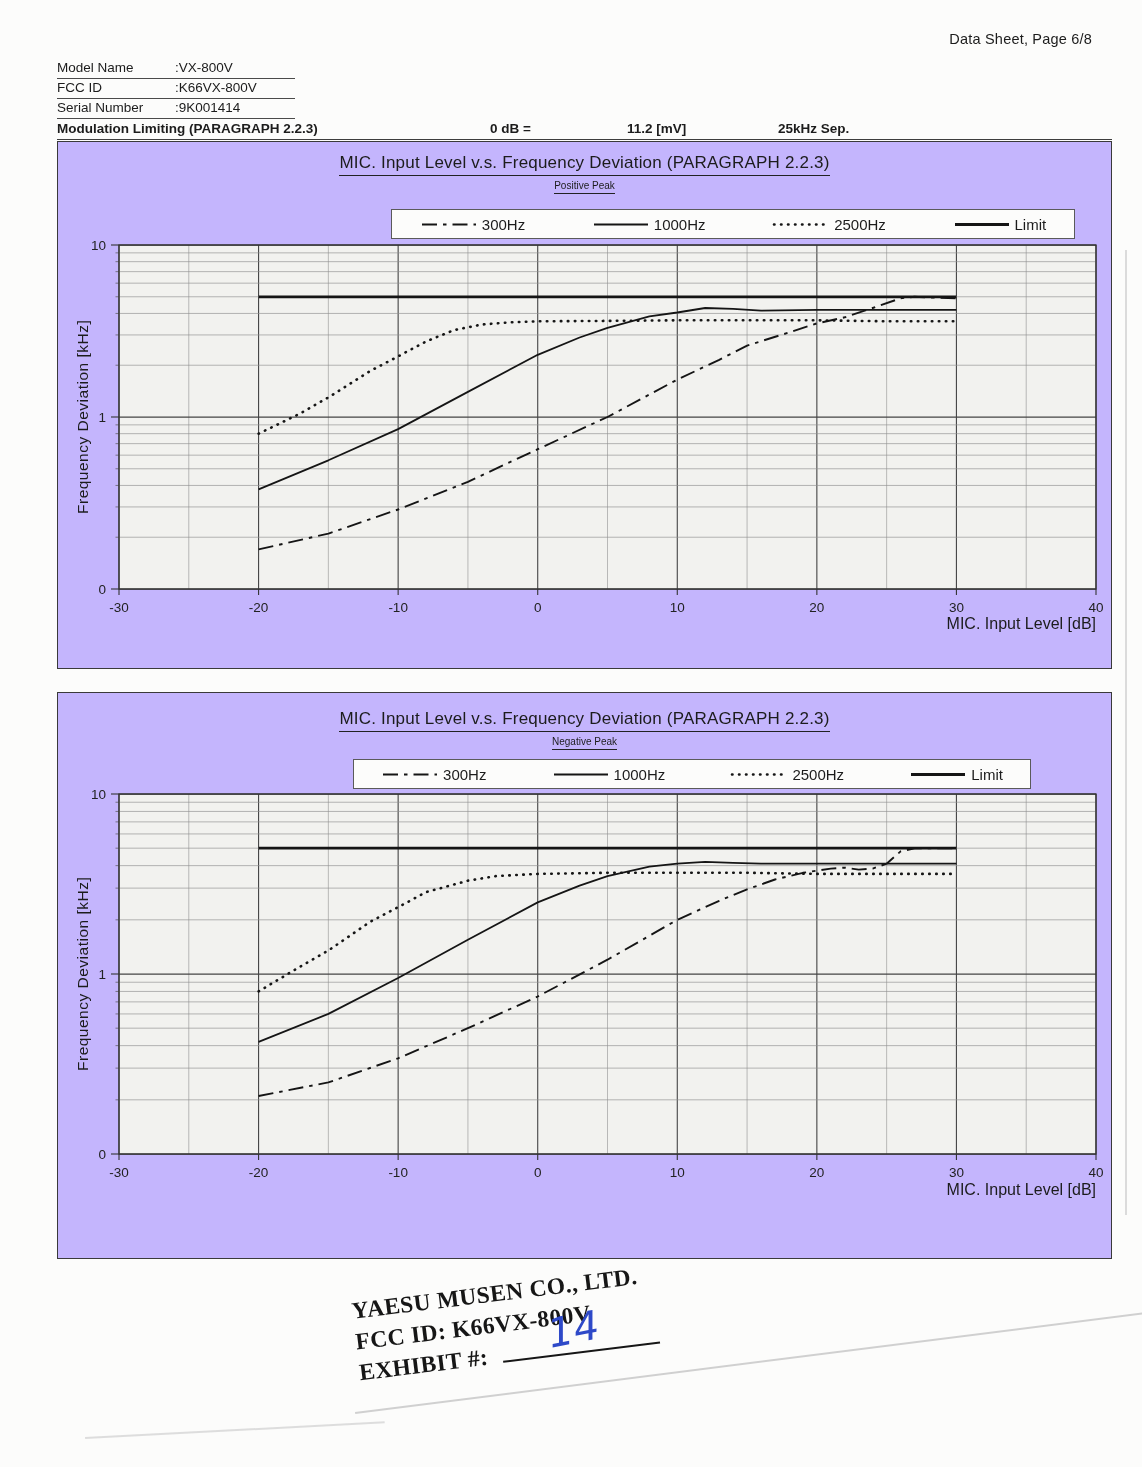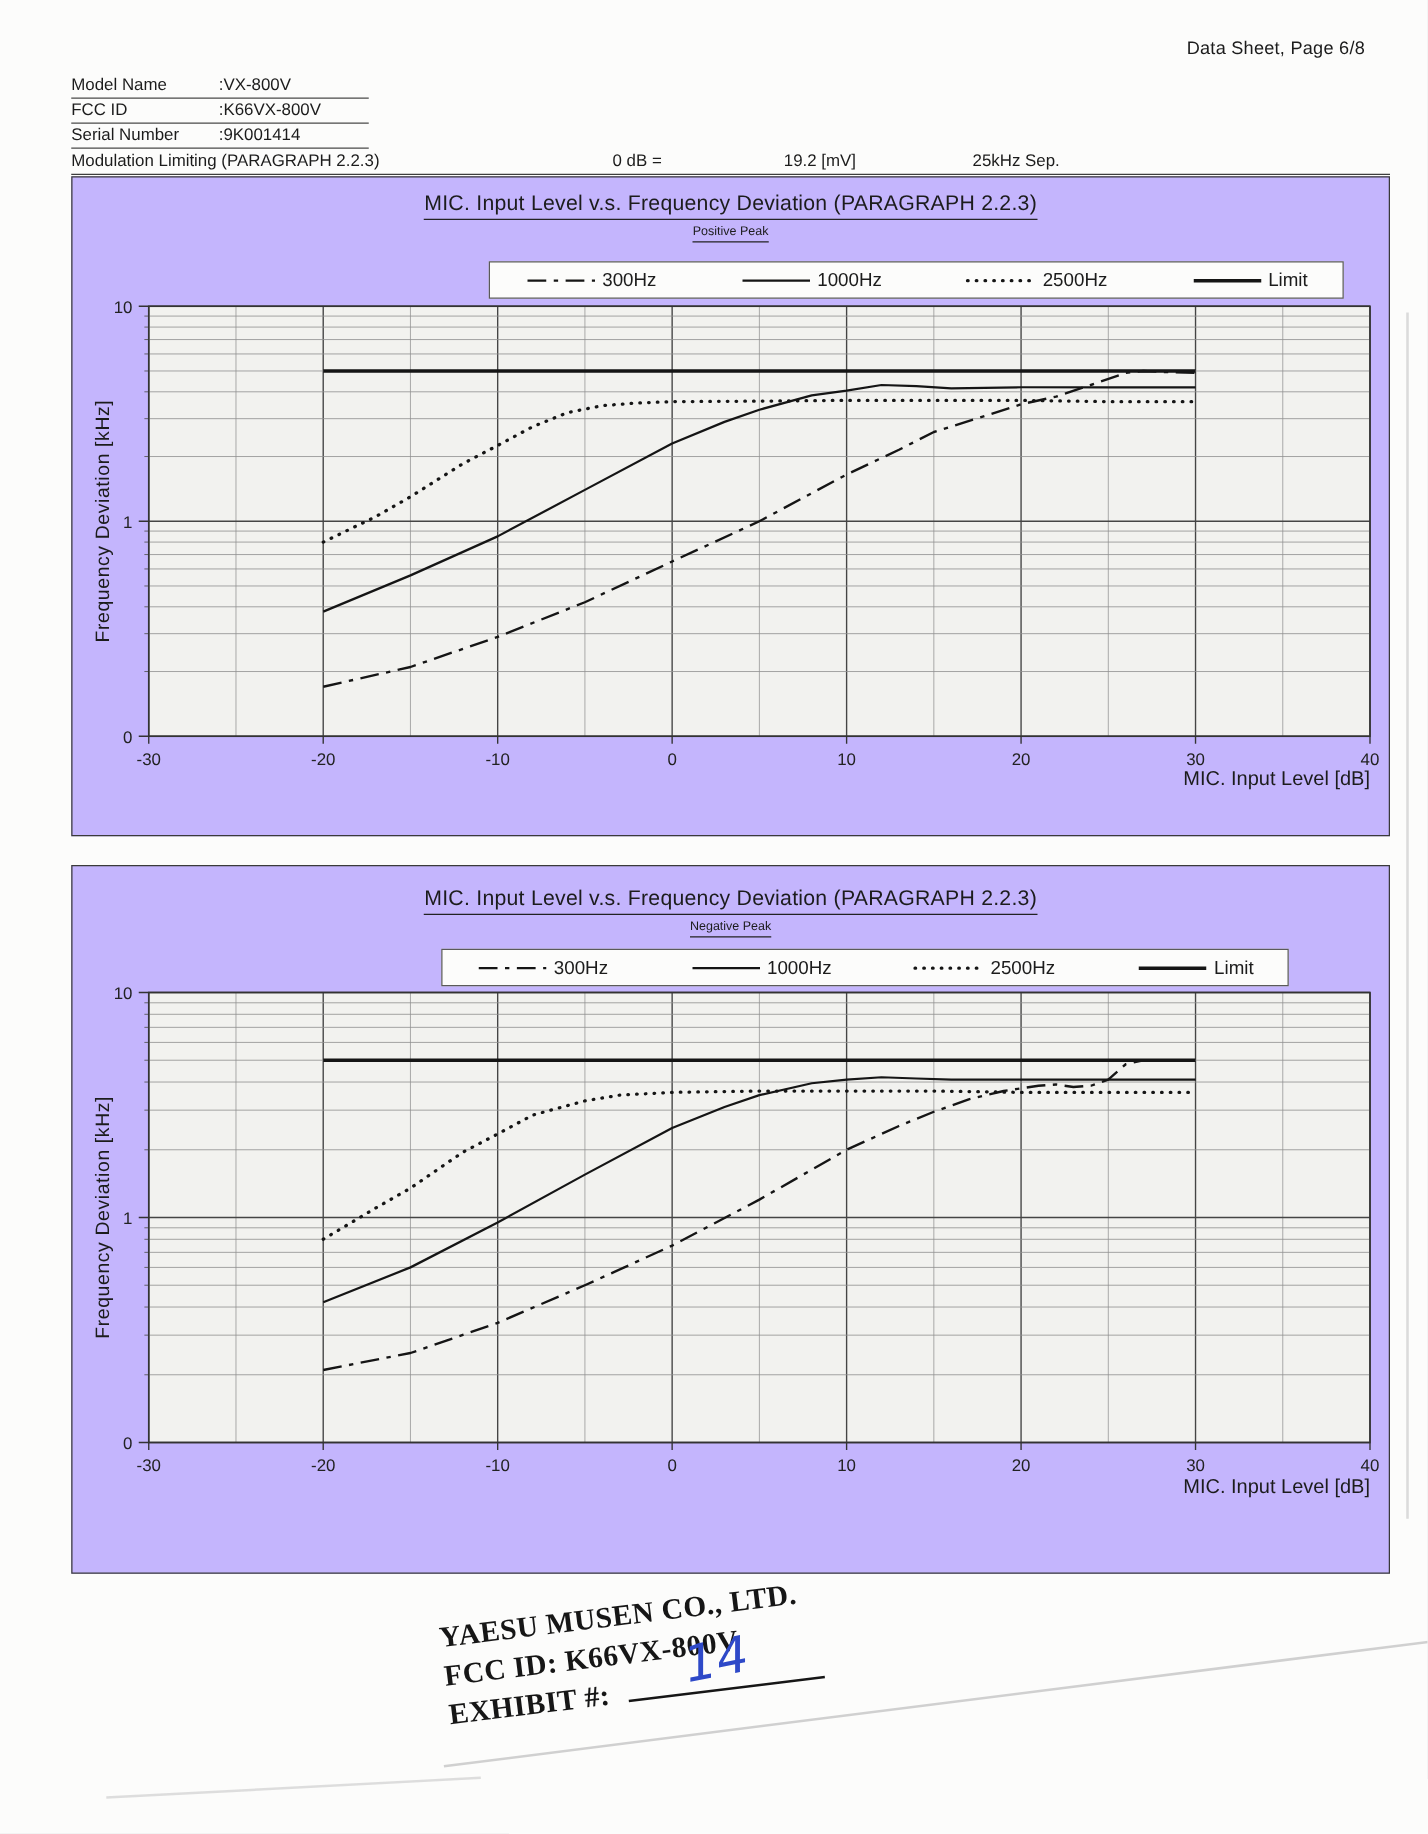--- a/index.html
+++ b/index.html
@@ -4,21 +4,21 @@
 <style>
   html,body{margin:0;padding:0;background:#e8e8e8;}
   .page{position:relative;width:1142px;height:1467px;background:#fcfcfb;overflow:hidden;
         font-family:"Liberation Sans",sans-serif;color:#1c1c1c;padding-left:24px;}
   .abs{position:absolute;}
   .pagelabel{font-size:14.5px;letter-spacing:.2px;}
   .info-table{font-size:13.5px;}
   .info-row{display:flex;border-bottom:1.3px solid #4a4a4a;padding:1px 0 2px 0;line-height:16px;}
   .info-label{flex:0 0 118px;}
   .info-label.r{flex:0 0 112px;}
-  .mod-row{border-bottom:1.6px solid #3d3d3d;height:19px;font-size:13.5px;}
+  .mod-row{border-bottom:1.6px solid #3d3d3d;height:19px;font-size:13.5px;font-weight:bold;}
   .chart-box{border:1.2px solid #3a3a3a;background:#c4b5fd;}
   .chart-title{text-align:center;font-size:17px;letter-spacing:.2px;}
   .chart-title .u,.chart-sub .u{display:inline-block;border-bottom:1.4px solid #222;padding-bottom:2px;}
   .chart-sub{text-align:center;font-size:10px;margin-top:4px;}
   .legend{display:flex;justify-content:space-around;align-items:center;
           border:1.1px solid #5a5a5a;background:#fcfcfb;font-size:15px;gap:11px;}
   .legend-item{display:flex;align-items:center;gap:4px;}
   .legend-sample{display:block;}
   svg.chartsvg{position:absolute;left:0;top:0;}
   svg text{font-family:"Liberation Sans",sans-serif;fill:#222;}
@@ -54,21 +54,21 @@
     <div class="info-row">
       <span class="info-label">Serial Number</span>
       <span>:9K001414</span>
     </div>
   </div>
 
 
   <div class="abs mod-row" style="left:57px;top:120px;width:1055px;">
     <span class="abs" style="left:0;top:1px;">Modulation Limiting (PARAGRAPH 2.2.3)</span>
     <span class="abs" style="left:433px;top:1px;">0 dB =</span>
-    <span class="abs" style="left:570px;top:1px;">19.2 [mV]</span>
+    <span class="abs" style="left:570px;top:1px;">11.2 [mV]</span>
     <span class="abs" style="left:721px;top:1px;">25kHz Sep.</span>
   </div>
 
   <div class="abs chart-box" style="left:57px;top:141px;width:1053px;height:526px;">
     <div class="chart-title" style="margin-top:11px;">
       <span class="u">MIC. Input Level v.s. Frequency Deviation (PARAGRAPH 2.2.3)</span>
     </div>
     <div class="chart-sub">
       <span class="u">Positive Peak</span>
     </div>

